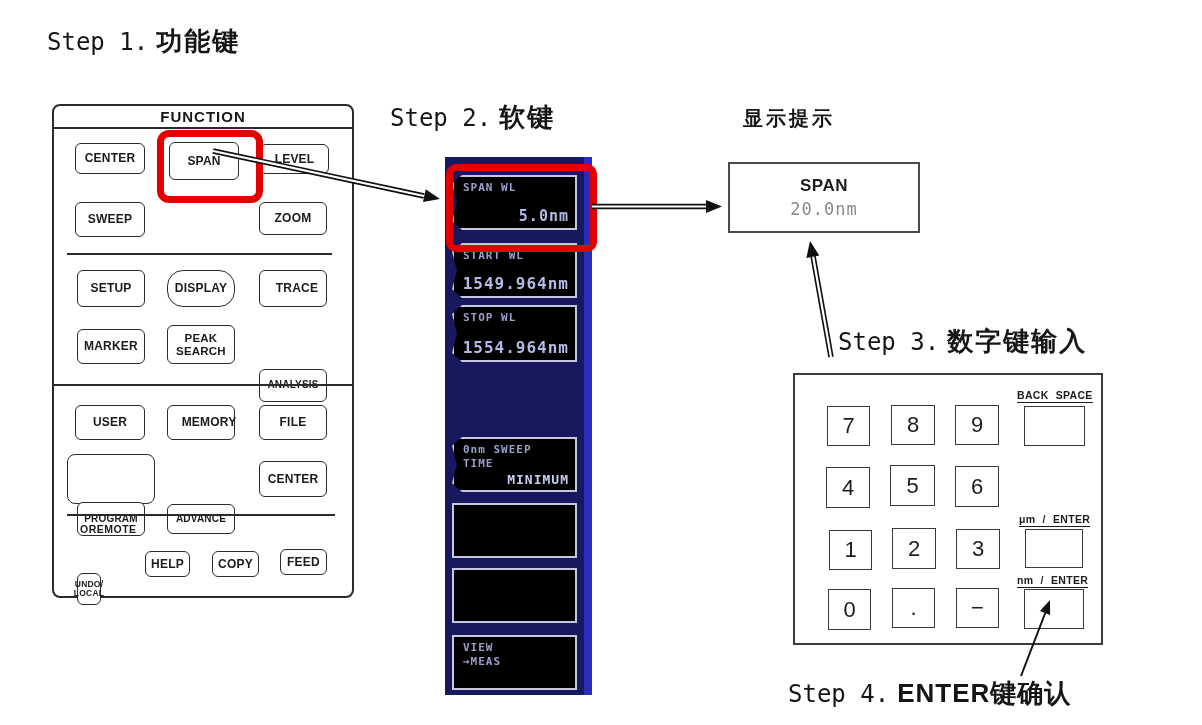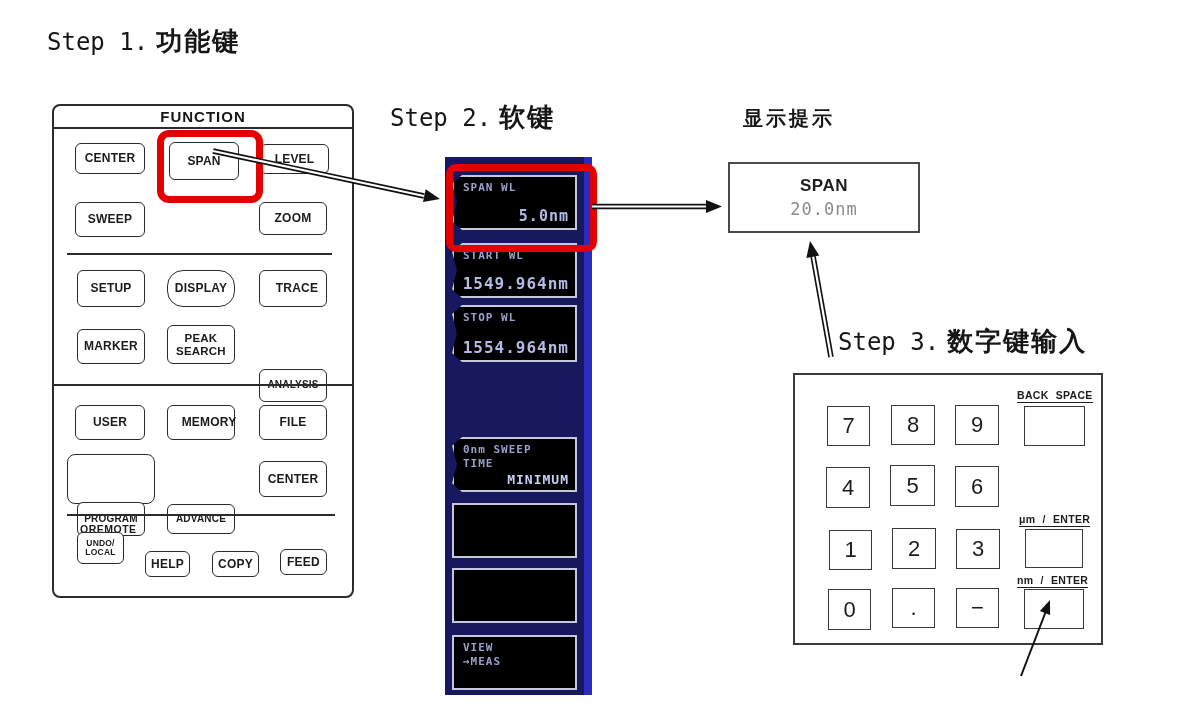--- a/index.html
+++ b/index.html
@@ -95,21 +95,21 @@
     <div class="fn-btn" style="left:205px;top:299px;width:68px;height:35px;">FILE</div>
 
     <div class="pgm-outer" style="left:13px;top:348px;width:88px;height:50px;"></div>
     <div class="fn-btn small" style="left:23px;top:356px;width:68px;height:34px;">PROGRAM</div>
     <div class="fn-btn small" style="left:113px;top:358px;width:68px;height:30px;">ADVANCE</div>
     <div class="fn-btn" style="left:205px;top:355px;width:68px;height:36px;">CENTER</div>
 
     <div class="fn-divider" style="left:13px;top:408px;width:268px;"></div>
     <div class="remote-lbl" style="left:26px;top:417px;">OREMOTE</div>
 
-    <div class="fn-btn tiny" style="left:23px;top:426px;width:47px;height:32px;justify-content:center;">
+    <div class="fn-btn tiny" style="left:23px;top:467px;width:24px;height:32px;justify-content:center;">
       <span>UNDO/</span>
       <span>LOCAL</span>
     </div>
     <div class="fn-btn" style="left:91px;top:445px;width:45px;height:26px;">HELP</div>
     <div class="fn-btn" style="left:158px;top:445px;width:47px;height:26px;">COPY</div>
     <div class="fn-btn" style="left:226px;top:443px;width:47px;height:26px;">FEED</div>
   </div>
 
   <div class="hl-red" style="left:157px;top:130px;width:92px;height:59px;"></div>
 
@@ -178,20 +178,23 @@
     <div class="kp-key" style="left:97px;top:153px;width:44px;height:41px;">2</div>
     <div class="kp-key" style="left:161px;top:154px;width:44px;height:40px;">3</div>
 
     <div class="kp-label" style="left:222px;top:199px;">nm / ENTER</div>
     <div class="kp-key" style="left:229px;top:214px;width:60px;height:40px;"></div>
     <div class="kp-key" style="left:33px;top:214px;width:43px;height:41px;">0</div>
     <div class="kp-key" style="left:97px;top:213px;width:43px;height:40px;">.</div>
     <div class="kp-key" style="left:161px;top:213px;width:43px;height:40px;">−</div>
   </div>
 
+  <div class="step-title" style="left:788px;top:676px;">
+    <span class="en">Step 4.</span><span class="zh" style="letter-spacing:1px;">ENTER键确认</span>
+  </div>
 
   <svg class="arrows" width="1202" height="725">
 
     <g>
       <line x1="213" y1="151" x2="424" y2="196" stroke="#111" stroke-width="5.5"></line>
       <line x1="213" y1="151" x2="424" y2="196" stroke="#fff" stroke-width="2.2"></line>
       <polygon points="440,199 423.0,202.1 425.7,189.3" fill="#111"></polygon>
     </g>
 
     <g>

